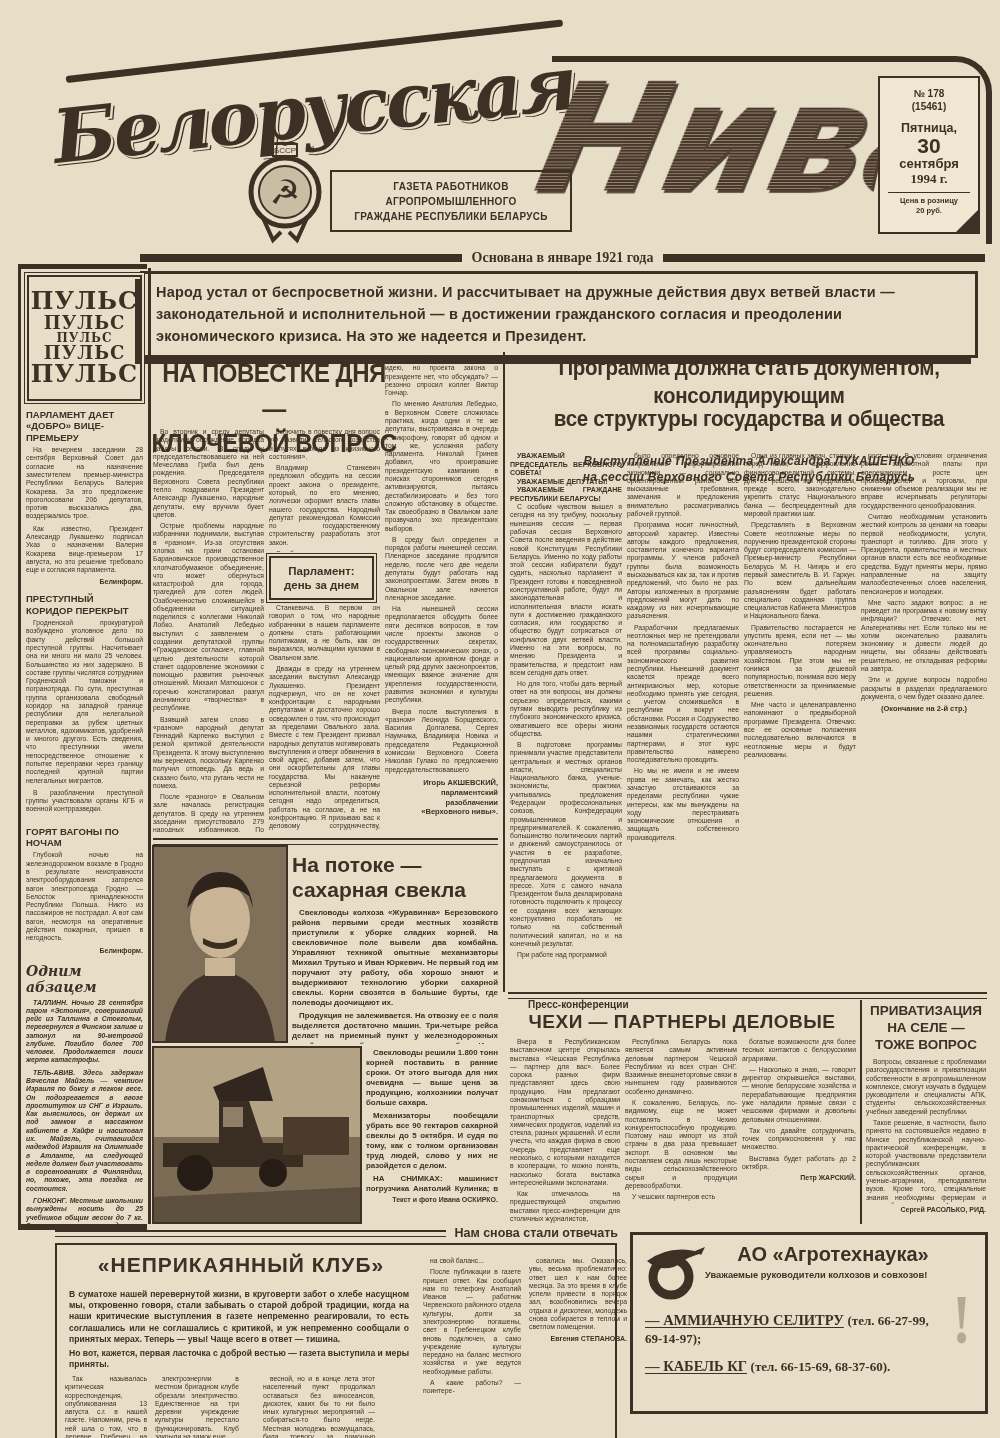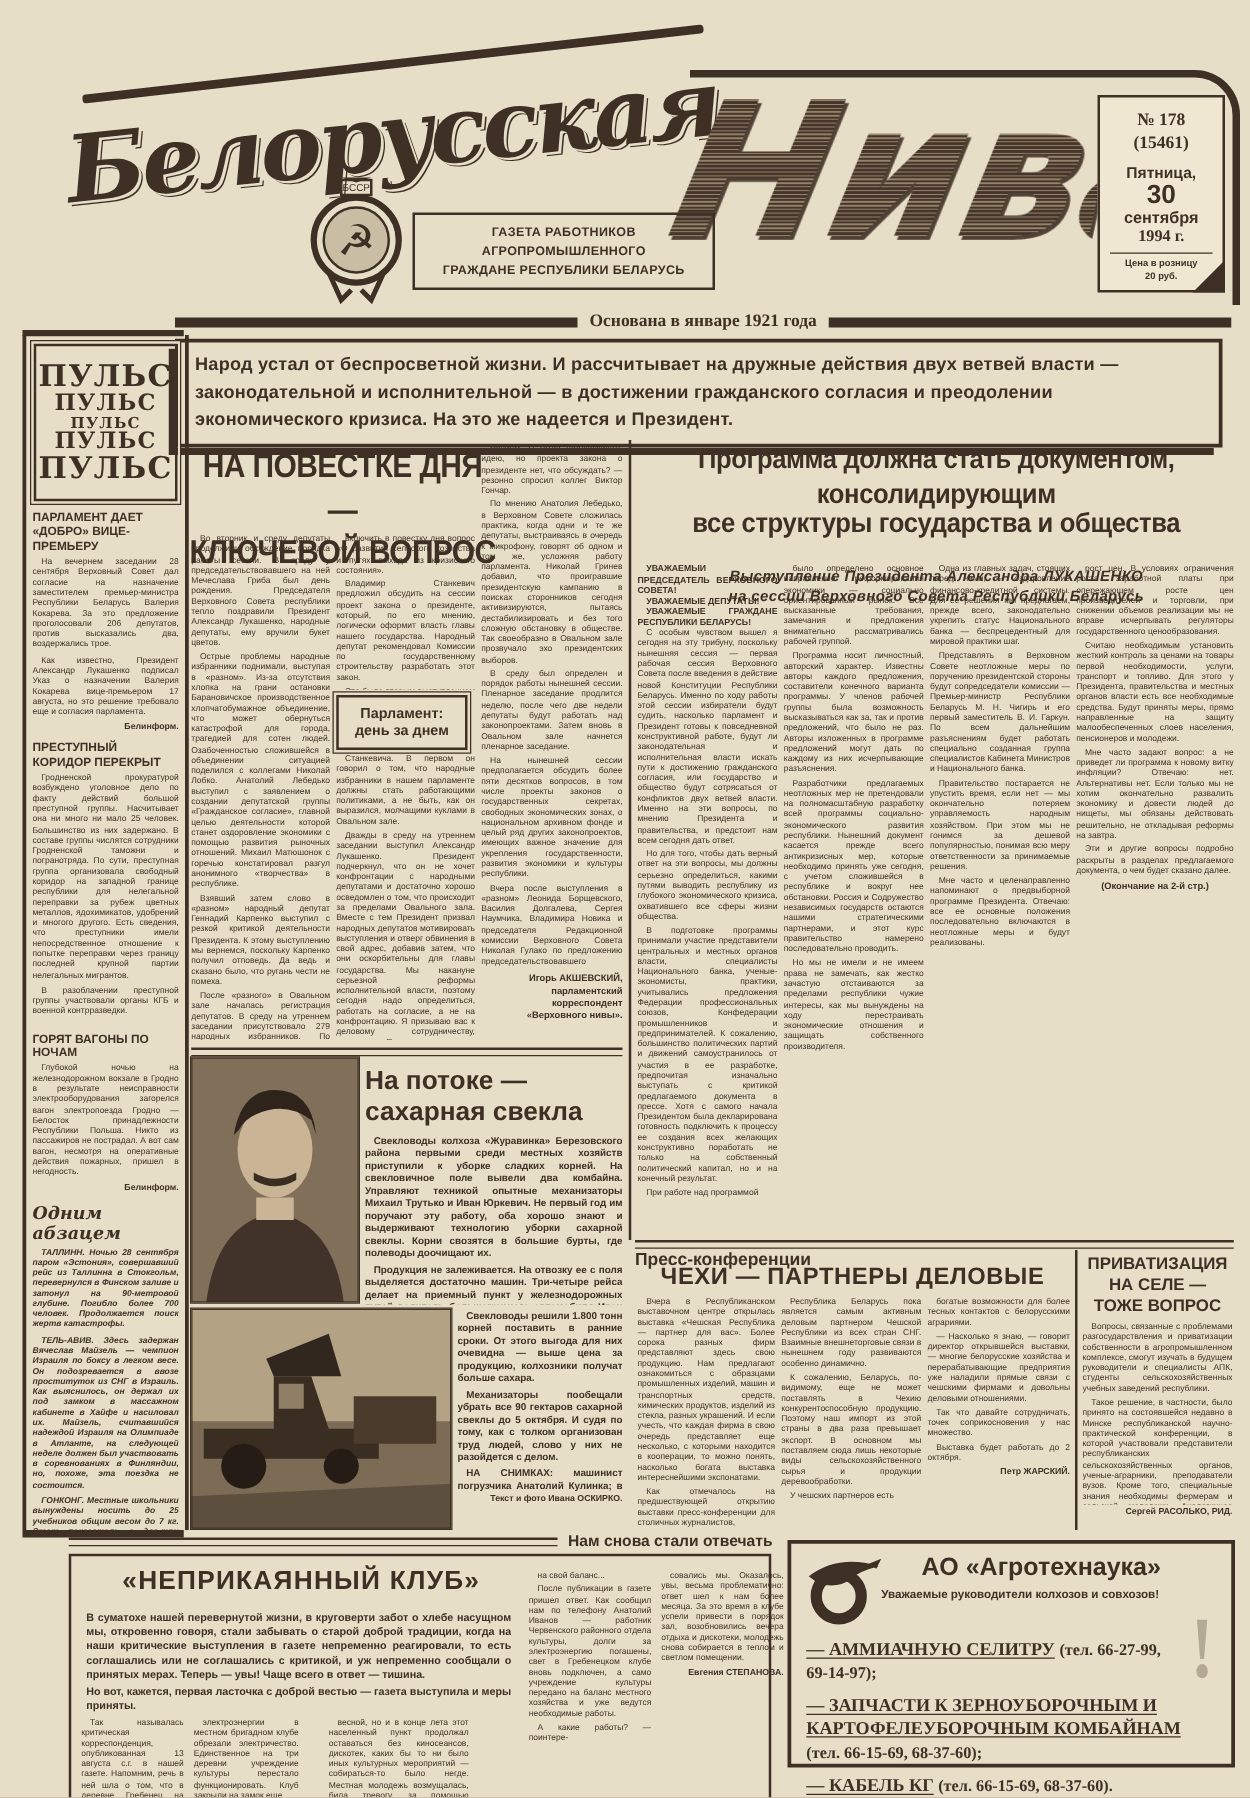--- a/index.html
+++ b/index.html
@@ -37,21 +37,21 @@
     -webkit-background-clip:text;background-clip:text;color:transparent;
     filter:drop-shadow(3px 3px 0 rgba(63,48,37,.9));}
   #subtitle-box{left:330px;top:170px;width:238px;height:58px;border:2px solid var(--ink);
     display:flex;flex-direction:column;align-items:center;justify-content:center;
     font-size:10px;font-weight:bold;text-align:center;line-height:1.5;letter-spacing:.3px;}
   #emblem{left:243px;top:140px;width:84px;height:104px;}
   #calendar{left:878px;top:76px;width:102px;height:158px;background:var(--paper-hi);
     border:2.5px solid var(--ink);text-align:center;padding-top:10px;box-sizing:border-box;}
   #calendar:after{content:"";position:absolute;right:-2px;bottom:-2px;width:0;height:0;
     border-left:26px solid transparent;border-bottom:26px solid var(--ink);}
-  .cal-no{font-size:14px;font-weight:bold;line-height:1.25;font-family:Liberation Serif, serif;}
+  .cal-no{font-size:10px;font-weight:bold;line-height:1.25;}
   .cal-day{font-size:12.5px;font-weight:bold;margin-top:8px;}
   .cal-big{font-size:21px;font-weight:bold;line-height:1;}
   .cal-month{font-size:13px;font-weight:bold;}
   .cal-year{font-size:13px;font-weight:bold;margin-bottom:5px;font-family:Liberation Serif, serif;}
   .cal-rule{border-top:1.5px solid var(--ink);margin:3px 8px;}
   .cal-price{font-size:7.5px;font-weight:bold;line-height:1.3;}
 
   
   #founded{left:140px;top:250px;width:845px;display:flex;align-items:center;}
   #founded .bar{flex:1;height:8px;background:var(--ink);}
@@ -102,21 +102,21 @@
 
   
   .photo{border:1.5px solid var(--ink);}
   #beet-headline{left:292px;top:852px;width:206px;text-align:left;
     font-size:21px;font-weight:bold;line-height:1.2;}
   #beet-lead{left:292px;top:908px;width:206px;height:136px;font-size:7.9px;line-height:1.27;}
   #beet-cont{left:366px;top:1048px;width:132px;height:146px;font-size:7.9px;line-height:1.27;}
   #beet-credit{left:366px;top:1196px;width:132px;}
 
   
-  #czech-kicker{left:508px;top:999px;font-size:14px;font-weight:bold;}
+  #czech-kicker{left:528px;top:999px;font-size:10px;font-weight:bold;}
   #czech-headline{left:508px;top:1011px;width:348px;text-align:center;
     font-size:19px;font-weight:bold;letter-spacing:.5px;}
   #press-rule-v{left:860px;top:1000px;height:224px;}
   #priv-headline{left:866px;top:1003px;width:120px;text-align:center;
     font-size:13.5px;font-weight:bold;line-height:1.25;}
   #priv-byline{left:866px;top:1206px;width:120px;}
 
   
   #club-kicker{left:55px;top:1226px;width:563px;display:flex;align-items:center;}
   #club-kicker .rl{flex:1;border-top:2.5px solid var(--ink);border-bottom:1.5px solid var(--ink);height:4px;margin-right:8px;}
@@ -251,21 +251,21 @@
   <div class="abs tx col" style="left:385px;top:356px;width:113px;height:418px;">
       <p>мочиям. Я готов поддерживать идею, но проекта закона о президенте нет, что обсуждать? — резонно спросил коллег Виктор Гончар.</p>
       <p>По мнению Анатолия Лебедько, в Верховном Совете сложилась практика, когда одни и те же депутаты, выстраиваясь в очередь к микрофону, говорят об одном и том же, усложняя работу парламента. Николай Гринев добавил, что проигравшие президентскую кампанию в поисках сторонников сегодня активизируются, пытаясь дестабилизировать и без того сложную обстановку в обществе. Так своеобразно в Овальном зале прозвучало эхо президентских выборов.</p>
       <p>В среду был определен и порядок работы нынешней сессии. Пленарное заседание продлится неделю, после чего две недели депутаты будут работать над законопроектами. Затем вновь в Овальном зале начнется пленарное заседание.</p>
       <p>На нынешней сессии предполагается обсудить более пяти десятков вопросов, в том числе проекты законов о государственных секретах, свободных экономических зонах, о национальном архивном фонде и целый ряд других законопроектов, имеющих важное значение для укрепления государственности, развития экономики и культуры республики.</p>
       <p>Вчера после выступления в «разном» Леонида Борщевского, Василия Долгалева, Сергея Наумчика, Владимира Новика и председателя Редакционной комиссии Верховного Совета Николая Гулако по предложению председательствовавшего Мечеслава Гриба народные депутаты приступили к обсуждению ключевого вопроса нынешней сессии — разработанной Кабинетом Министров республики по поручению Президента программы неотложных мер по выходу экономики из кризиса. С докладом на эту тему выступил Президент Республики Беларусь Александр Лукашенко. О том, как проходило обсуждение доклада, мы сообщим в следующем номере.</p>
     </div>
   <div class="abs lines" id="agenda-byline">
       <p>Игорь АКШЕВСКИЙ,</p>
       <p>парламентский</p>
-      <p>корреспондент</p>
+      <p>разоблачении</p>
       <p>«Верховного нивы».</p>
     </div>
   <div class="abs dbl-rule" id="agenda-rule"></div>
 
   <div class="abs rule-v" id="speech-rule-v"></div>
   <div class="abs" id="speech-head">
     <p class="h1">Программа должна стать документом, консолидирующим</p>
     <p class="h1">все структуры государства и общества</p>
     <div class="sub lines">
         <p>Выступление Президента Александра ЛУКАШЕНКО</p>
@@ -423,24 +423,20 @@
     <div class="abs" id="ad-title">АО «Агротехнаука»</div>
     <div class="abs" id="ad-intro">
         <p>Уважаемые руководители колхозов и совхозов!</p>
       </div>
     <div class="abs" id="ad-items">
       <div class="ad-item">
         <span class="nm">— АММИАЧНУЮ СЕЛИТРУ</span>
         <span class="ph">(тел. 66-27-99, 69-14-97);</span>
       </div>
       <div class="ad-item">
-        <span class="nm">— ЗАПЧАСТИ К ЗЕРНОУБОРОЧНЫМ И КАРТОФЕЛЕУБОРОЧНЫМ КОМБАЙНАМ</span>
-        <span class="ph">(тел. 66-15-69, 68-37-60);</span>
-      </div>
-      <div class="ad-item">
         <span class="nm">— КАБЕЛЬ КГ</span>
         <span class="ph">(тел. 66-15-69, 68-37-60).</span>
       </div>
     </div>
     <div class="abs" id="ad-excl">!</div>
   </div>
 
 </div>
 
 </body></html>

